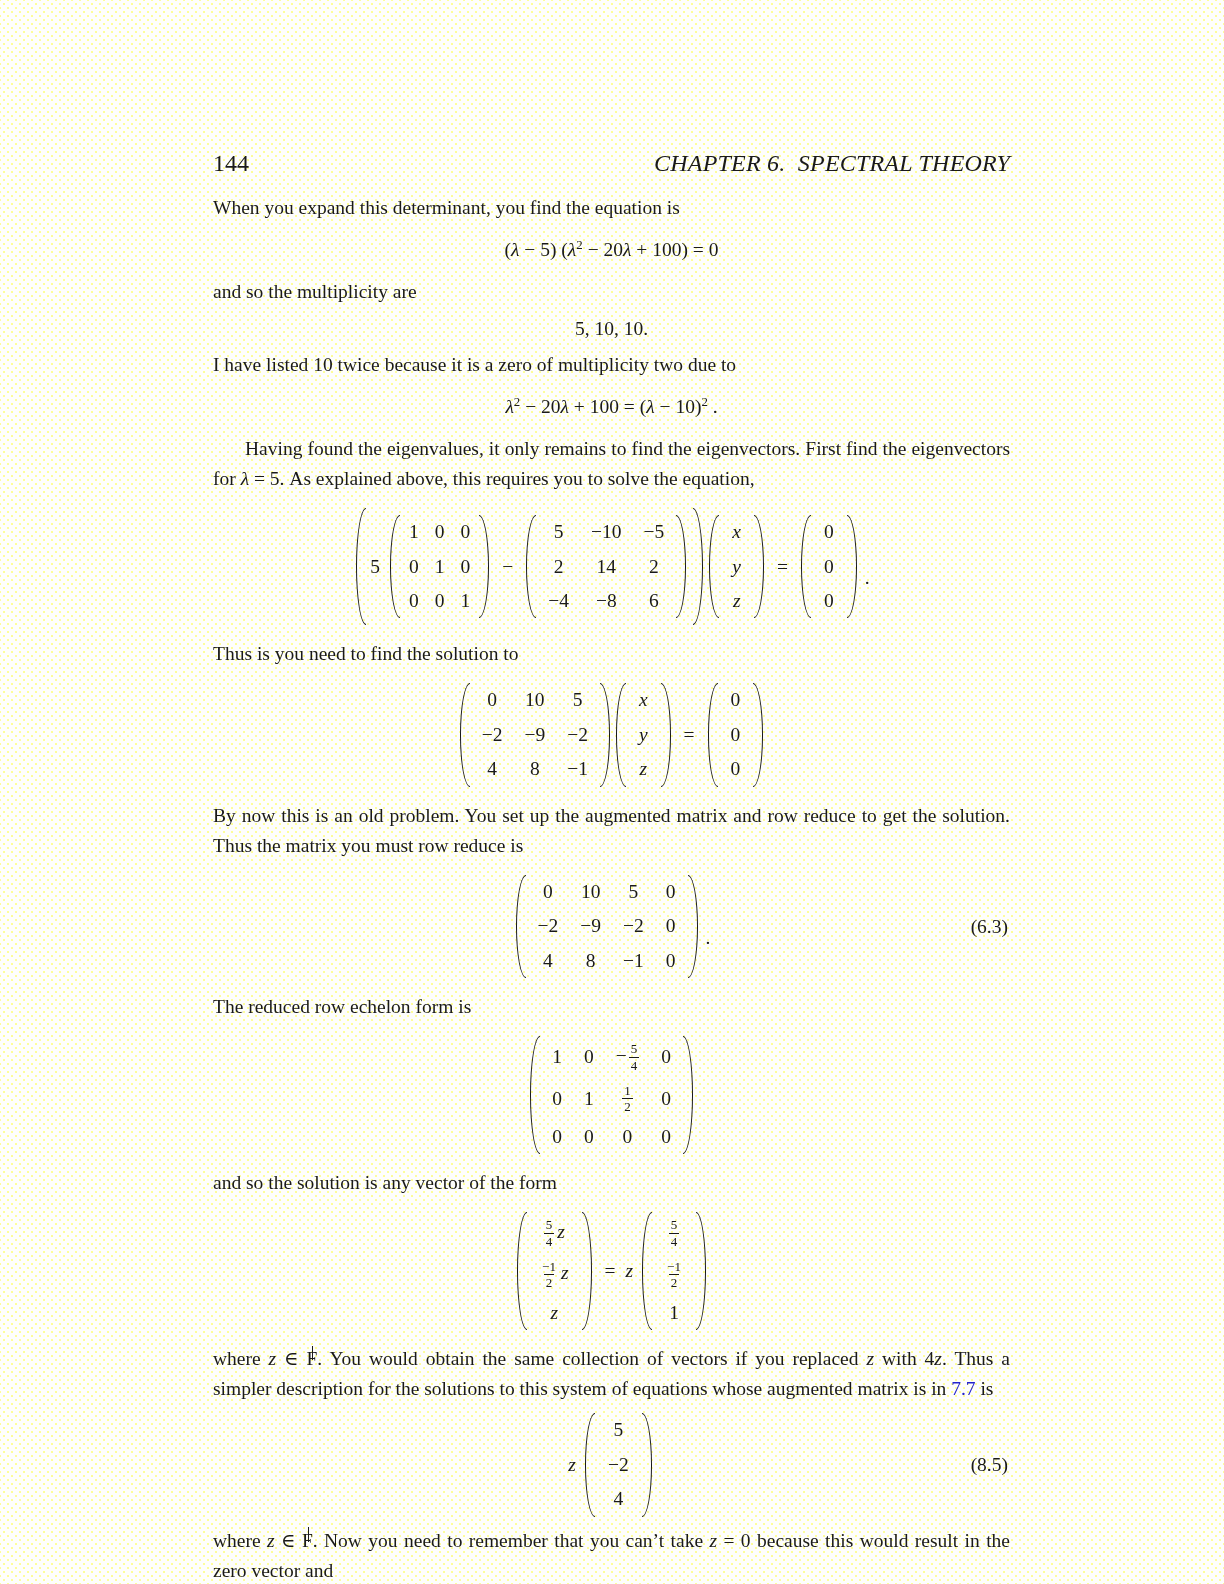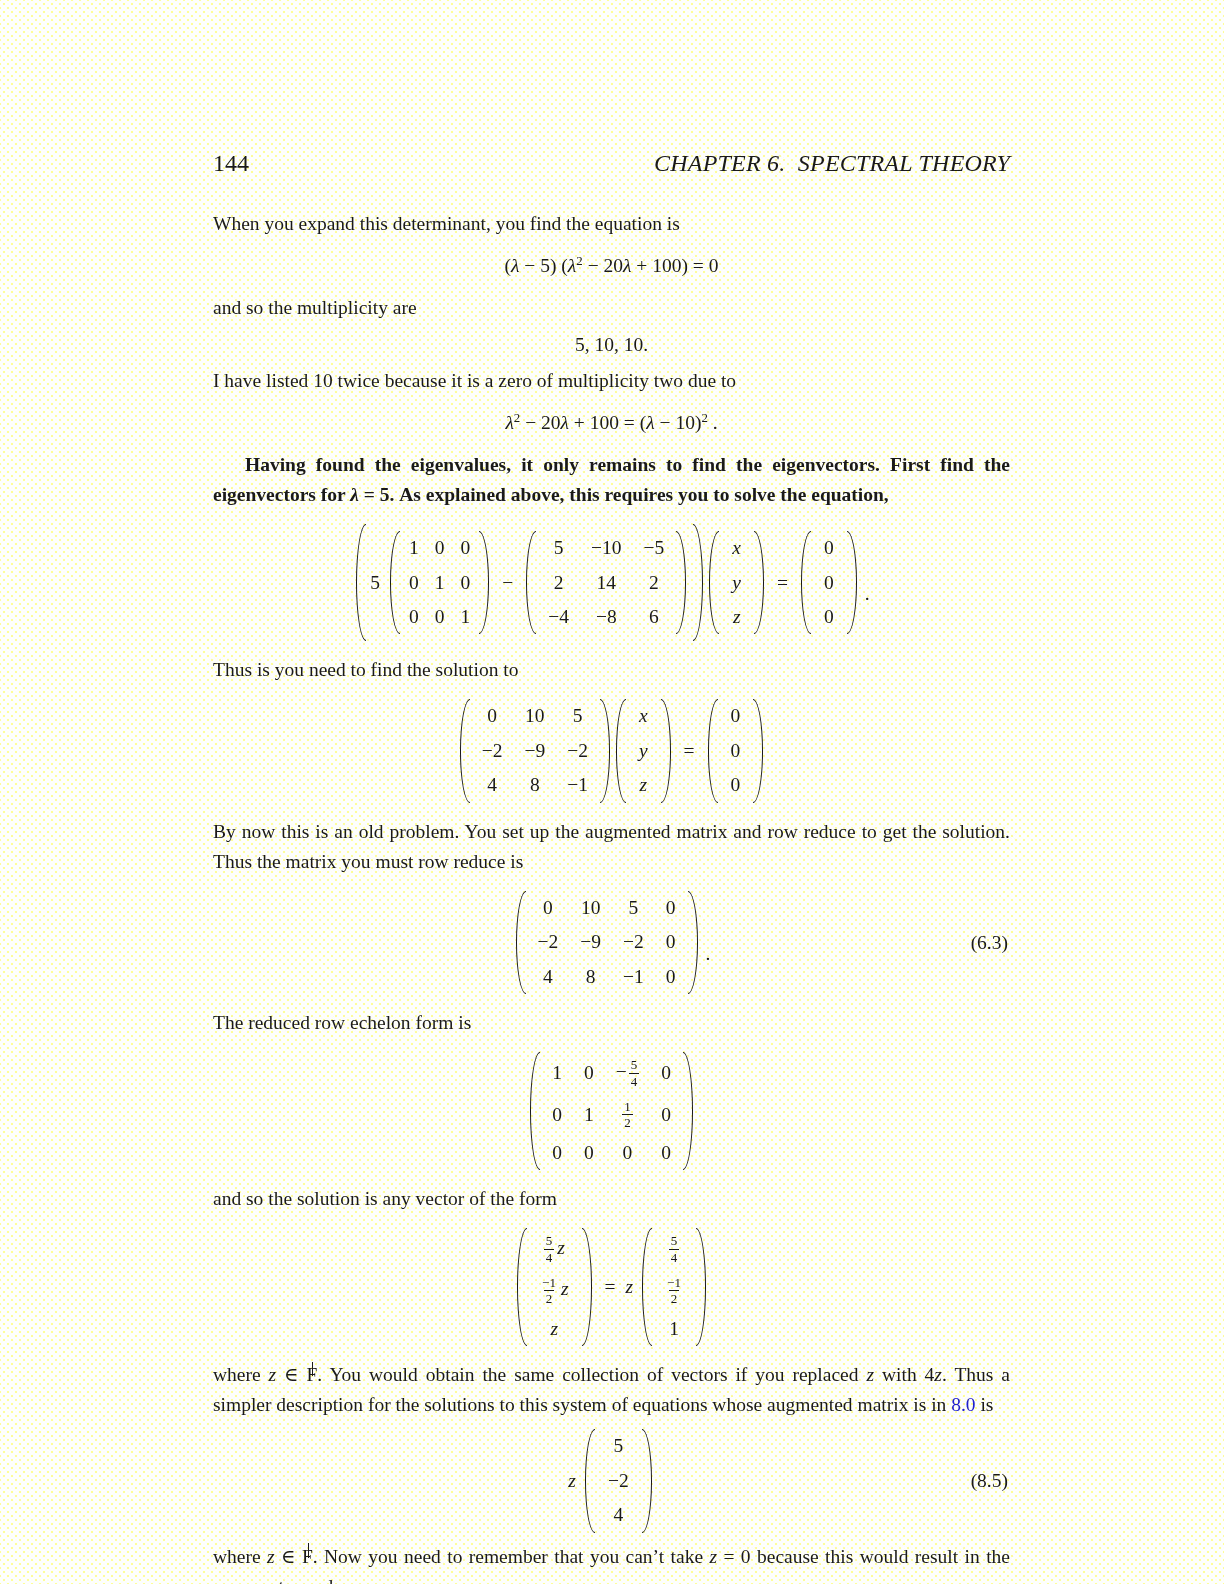--- a/index.html
+++ b/index.html
@@ -22,22 +22,22 @@
     color:var(--ink);
   }
   .sheet{width:797px;margin-left:213px;padding-top:150px;position:relative;}
 
   .header{display:flex;justify-content:space-between;align-items:baseline;font-size:24px;}
   .chap{font-style:italic;white-space:pre;letter-spacing:.2px;}
 
   .para{font-size:19.5px;line-height:1.55;text-align:justify;margin:0;}
   .indent{text-indent:32px;}
 
-  .mt-xl{margin-top:32px;}
-  .mt-lg{margin-top:2px;font-weight:bold;}
+  .mt-xl{margin-top:16px;}
+  .mt-lg{margin-top:2px;}
   .mt-md{margin-top:8px;}
 
   .eq{position:relative;display:flex;justify-content:center;align-items:center;
       font-size:19.5px;line-height:1.3;}
   .eq.pad{margin:14px 0;}
   .eq.pad-sm{margin:9px 0;}
   .eqno{position:absolute;right:2px;top:50%;transform:translateY(-50%);}
   .op{margin:0 10px;}
   .scalar{margin-right:7px;}
   .period{margin-left:5px;transform:translateY(11px);}
@@ -373,21 +373,21 @@
             </tr>
             <tr>
               <td>1</td>
             </tr>
           </tbody>
         </table>
       <span class="rp"></span>
     </span>
   </div>
 
-  <p class="para mt-md">where <i>z</i> ∈ <span class="bb">F</span>. You would obtain the same collection of vectors if you replaced <i>z</i> with 4<i>z</i>. Thus a simpler description for the solutions to this system of equations whose augmented matrix is in <span class="ref">8.0</span> is</p>
+  <p class="para mt-md">where <i>z</i> ∈ <span class="bb">F</span>. You would obtain the same collection of vectors if you replaced <i>z</i> with 4<i>z</i>. Thus a simpler description for the solutions to this system of equations whose augmented matrix is in <span class="ref">7.7</span> is</p>
 
   <div class="eq pad-sm">
     <i class="zcoef">z</i>
     <span class="mat vec">
       <span class="lp"></span>
       <table>
           <tbody>
             <tr>
               <td>5</td>
             </tr>

